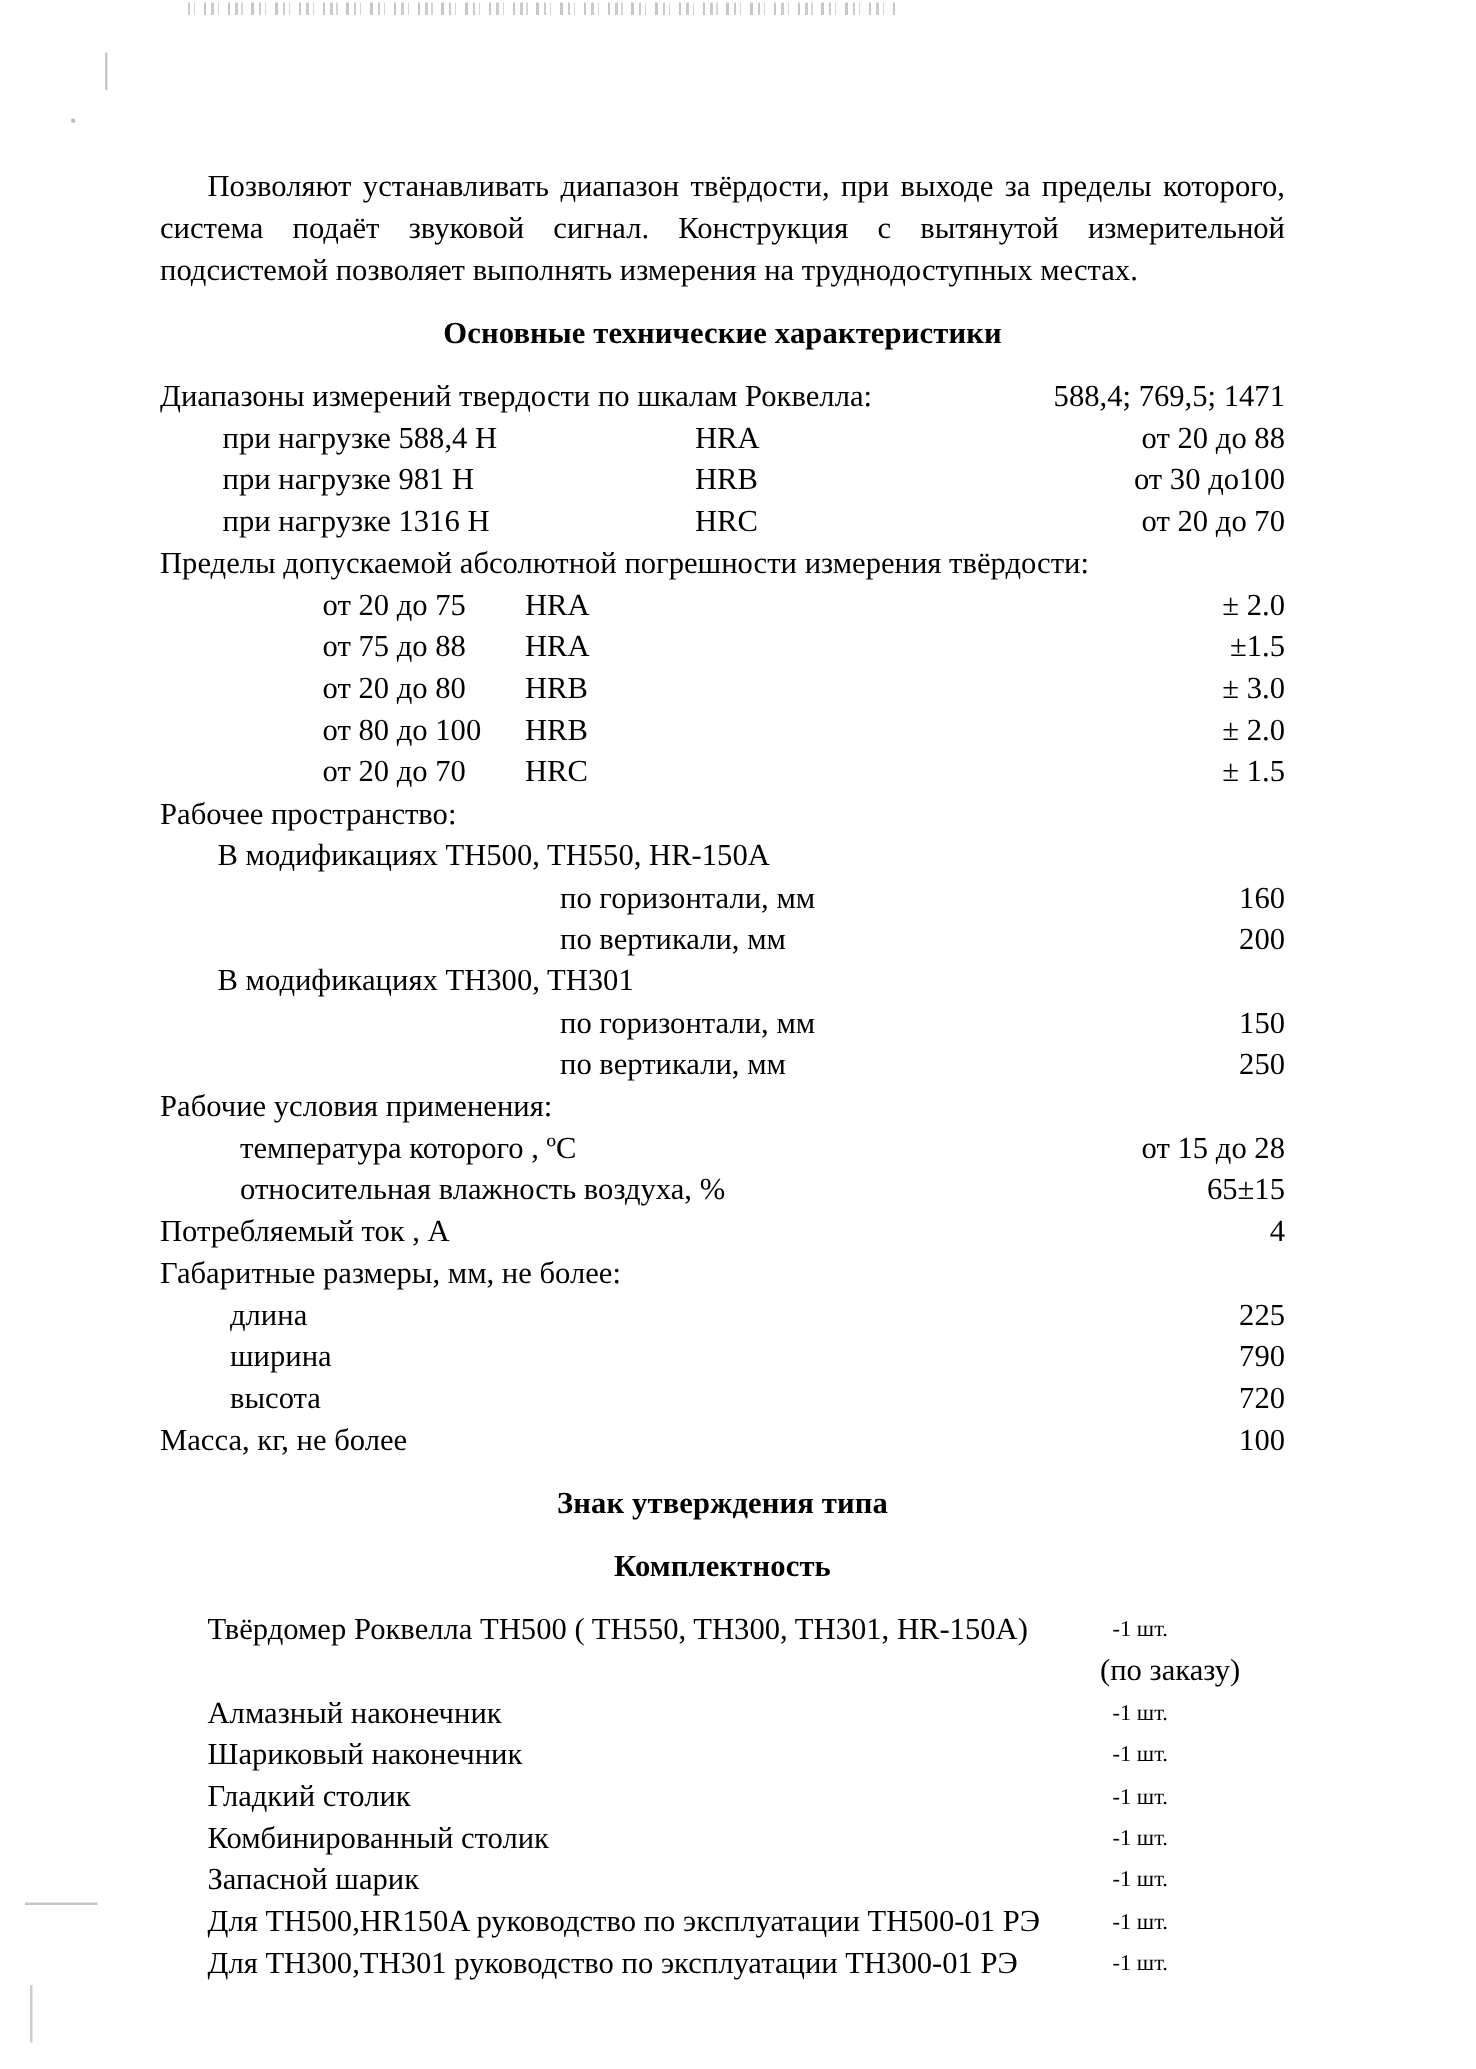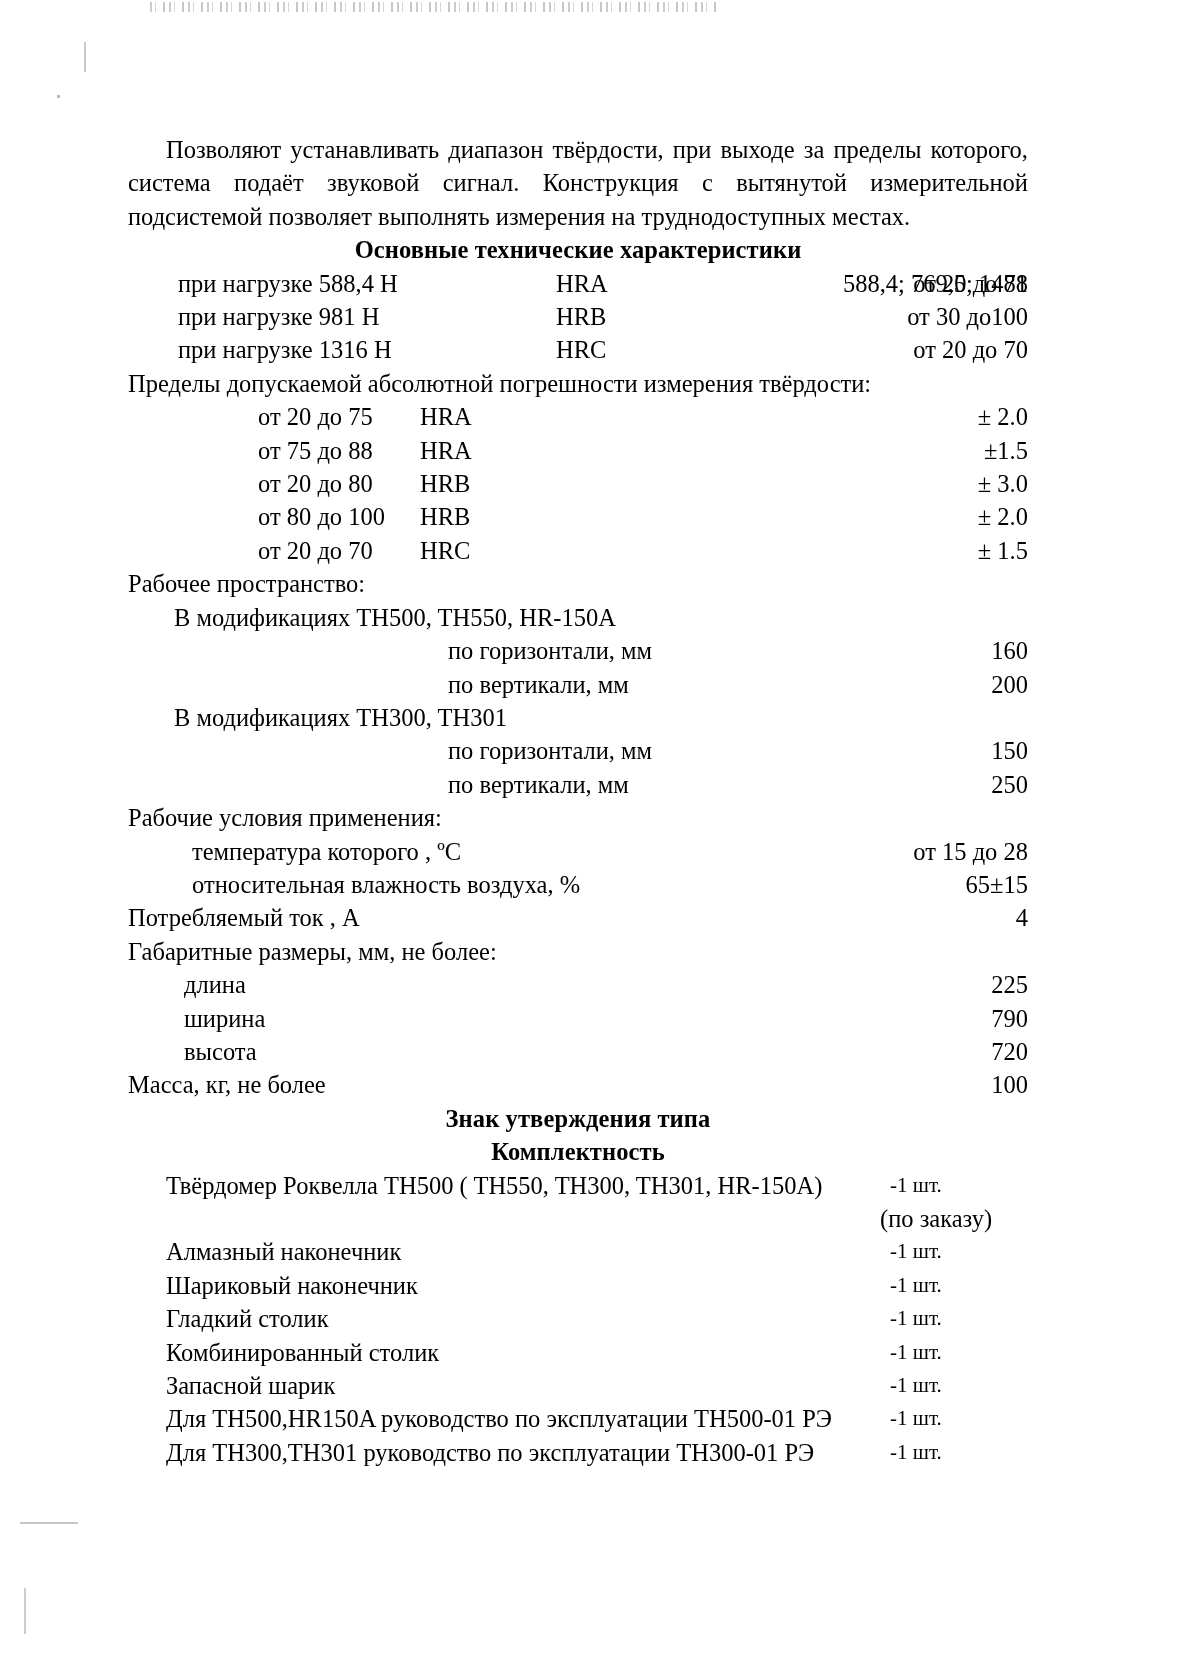--- a/index.html
+++ b/index.html
@@ -88,21 +88,21 @@
   .para {
     text-align: justify;
     text-indent: 38px;
     margin: 0;
   }
 
   
   .heading {
     text-align: center;
     font-weight: bold;
-    margin: 0;
+    margin: 17px;
     letter-spacing: 0.1px;
   }
 
   
   .row {
     position: relative;
     display: block;
     white-space: nowrap;
     margin: 0;
   }
@@ -141,21 +141,21 @@
     margin: 0;
   }
   .kit-row .kit-label { display: inline-block; padding-left: 38px; }
   .kit-row .kit-qty {
     position: absolute;
     left: 762px;
     top: 0;
     white-space: nowrap;
   }
   .kit-row-wide .kit-label { padding-left: 38px; }
-  .kit-qty-small { font-size: 21px; }
+  .kit-qty-small { font-size: 18px; }
   .kit-note {
     position: absolute;
     left: 752px;
     top: 0;
     white-space: nowrap;
   }
 </style>
 </head>
 <body>
 
@@ -170,20 +170,23 @@
   <div class="content">
 
     <p class="para">Позволяют устанавливать диапазон  твёрдости, при выходе за пределы которого, система подаёт звуковой сигнал. Конструкция с вытянутой измерительной подсистемой позволяет выполнять измерения на труднодоступных местах.</p>
 
     <div class="heading">Основные технические характеристики</div>
 
     <div class="row i0">
       <span class="val">588,4; 769,5; 1471</span>
     </div>
 
+    <div class="row i0">
+      <span class="label">Диапазоны измерений твердости по шкалам  Роквелла:</span>
+    </div>
 
     <div class="row i1">
       <span class="label">при нагрузке  588,4 Н</span>
       <span class="mid mid-scale">HRA</span>
       <span class="val">от 20 до 88</span>
     </div>
     <div class="row i1">
       <span class="label">при нагрузке 981 Н</span>
       <span class="mid mid-scale">HRB</span>
       <span class="val">от 30 до100</span>

